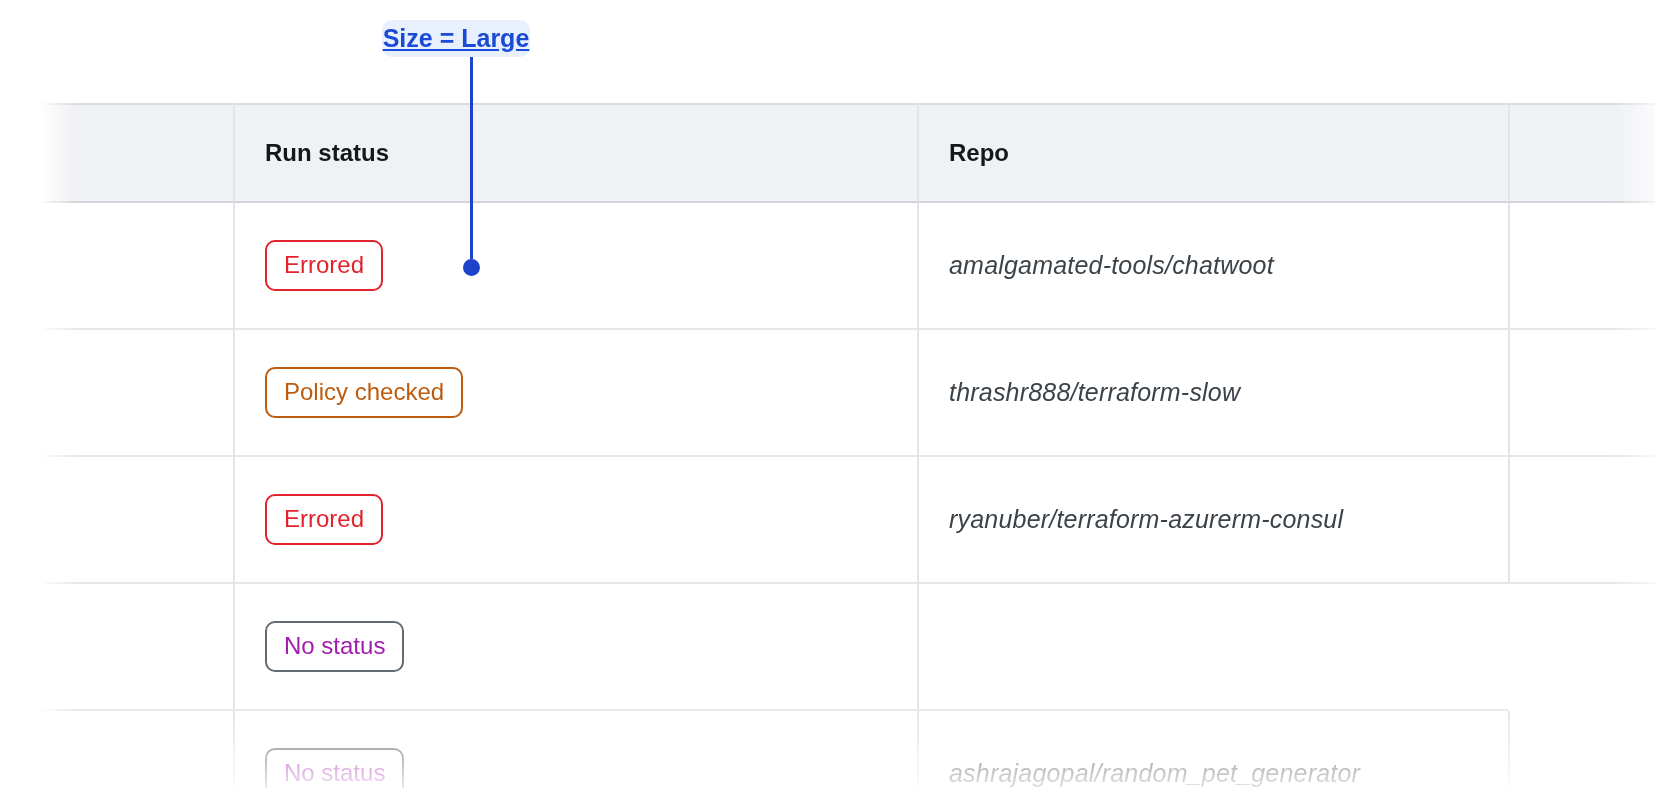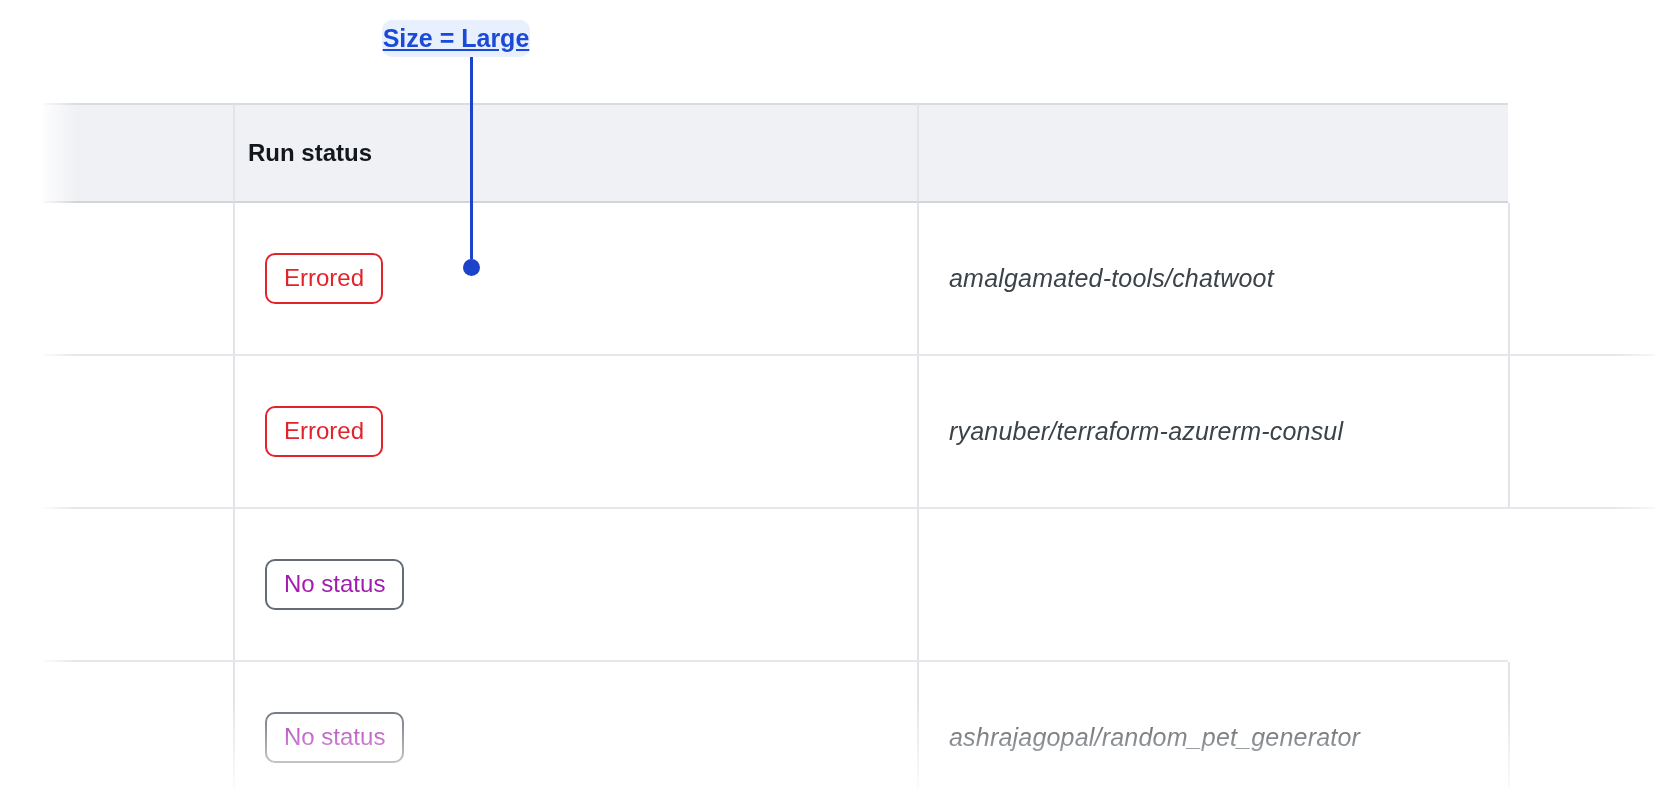--- a/index.html
+++ b/index.html
@@ -4,27 +4,27 @@
 <style>
   * { margin: 0; padding: 0; box-sizing: border-box; }
   html, body { width: 1672px; height: 788px; overflow: hidden; background: #ffffff;
     font-family: "Liberation Sans", "DejaVu Sans", sans-serif; }
   .stage { position: relative; width: 1672px; height: 788px; background: #ffffff; overflow: hidden; }
 
   
   .table { position: absolute; left: 43px; top: 103px; width: 1612px; }
   .tr, .thead { display: grid; grid-template-columns: 190px 684px 591px 147px; }
   .thead { height: 100px; }
-  .tr { height: 153px; }
+  .tr { height: 127px; }
   .th {
     background: #f0f1f4;
     border-top: 2px solid #dadce1;
     border-bottom: 2px solid #d2d4d9;
     display: flex; align-items: center;
-    padding-left: 13px;
+    padding-left: 30px;
     font-size: 24px; font-weight: 700; color: #14181d;
   }
   .td {
     background: #ffffff;
     border-bottom: 2px solid #e5e7ea;
     display: flex; align-items: center;
     padding-left: 30px;
   }
   .col2, .col3, .col4 { border-left: 2px solid #e2e4e8; }
   .col1 { padding-left: 0; }
@@ -74,34 +74,45 @@
 </head>
 <body>
 
 <div class="stage">
 
   <div class="table">
 
     <div class="thead">
       <div class="th col1"></div>
       <div class="th col2">Run status</div>
+      <div class="th col3">Repo</div>
       <div class="th col4"></div>
     </div>
 
     <div class="tr">
       <div class="td col1"></div>
       <div class="td col2">
         <span class="badge badge--errored">Errored</span>
       </div>
       <div class="td col3">
         <span class="repo">amalgamated-tools/chatwoot</span>
       </div>
       <div class="td col4"></div>
     </div>
 
+    <div class="tr">
+      <div class="td col1"></div>
+      <div class="td col2">
+        <span class="badge badge--policy-checked">Policy checked</span>
+      </div>
+      <div class="td col3">
+        <span class="repo">thrashr888/terraform-slow</span>
+      </div>
+      <div class="td col4"></div>
+    </div>
 
     <div class="tr">
       <div class="td col1"></div>
       <div class="td col2">
         <span class="badge badge--errored">Errored</span>
       </div>
       <div class="td col3">
         <span class="repo">ryanuber/terraform-azurerm-consul</span>
       </div>
       <div class="td col4"></div>

